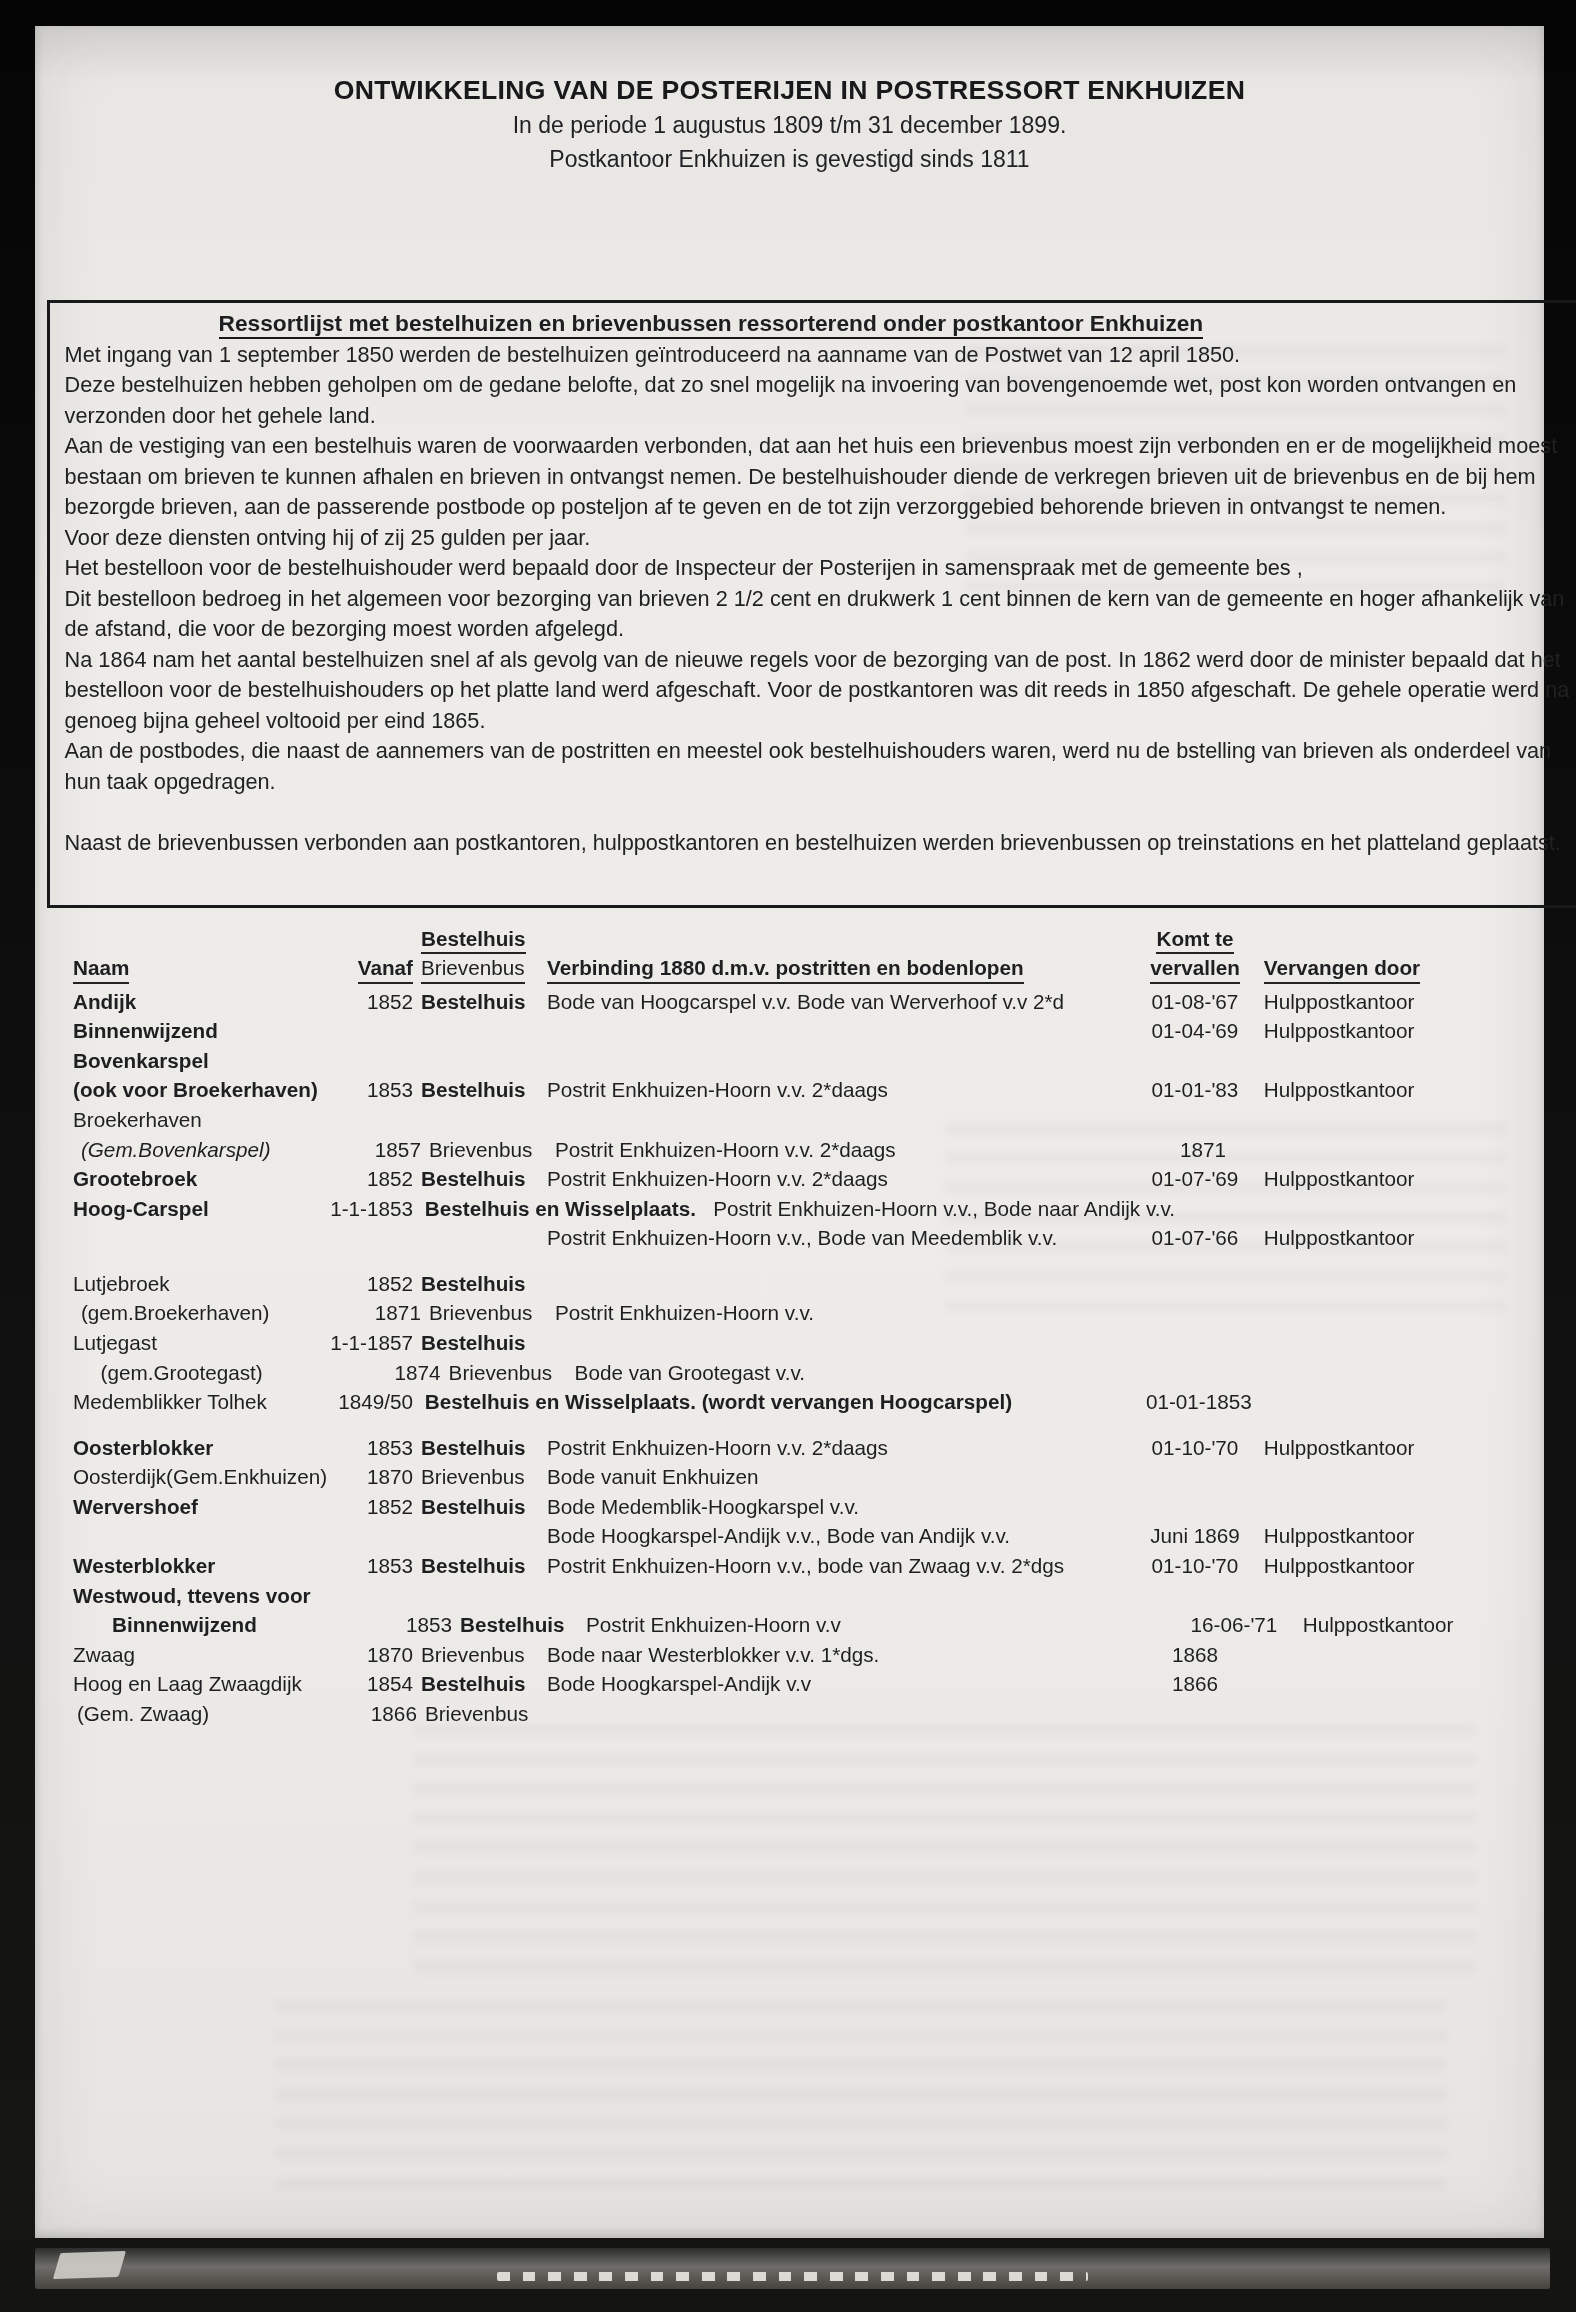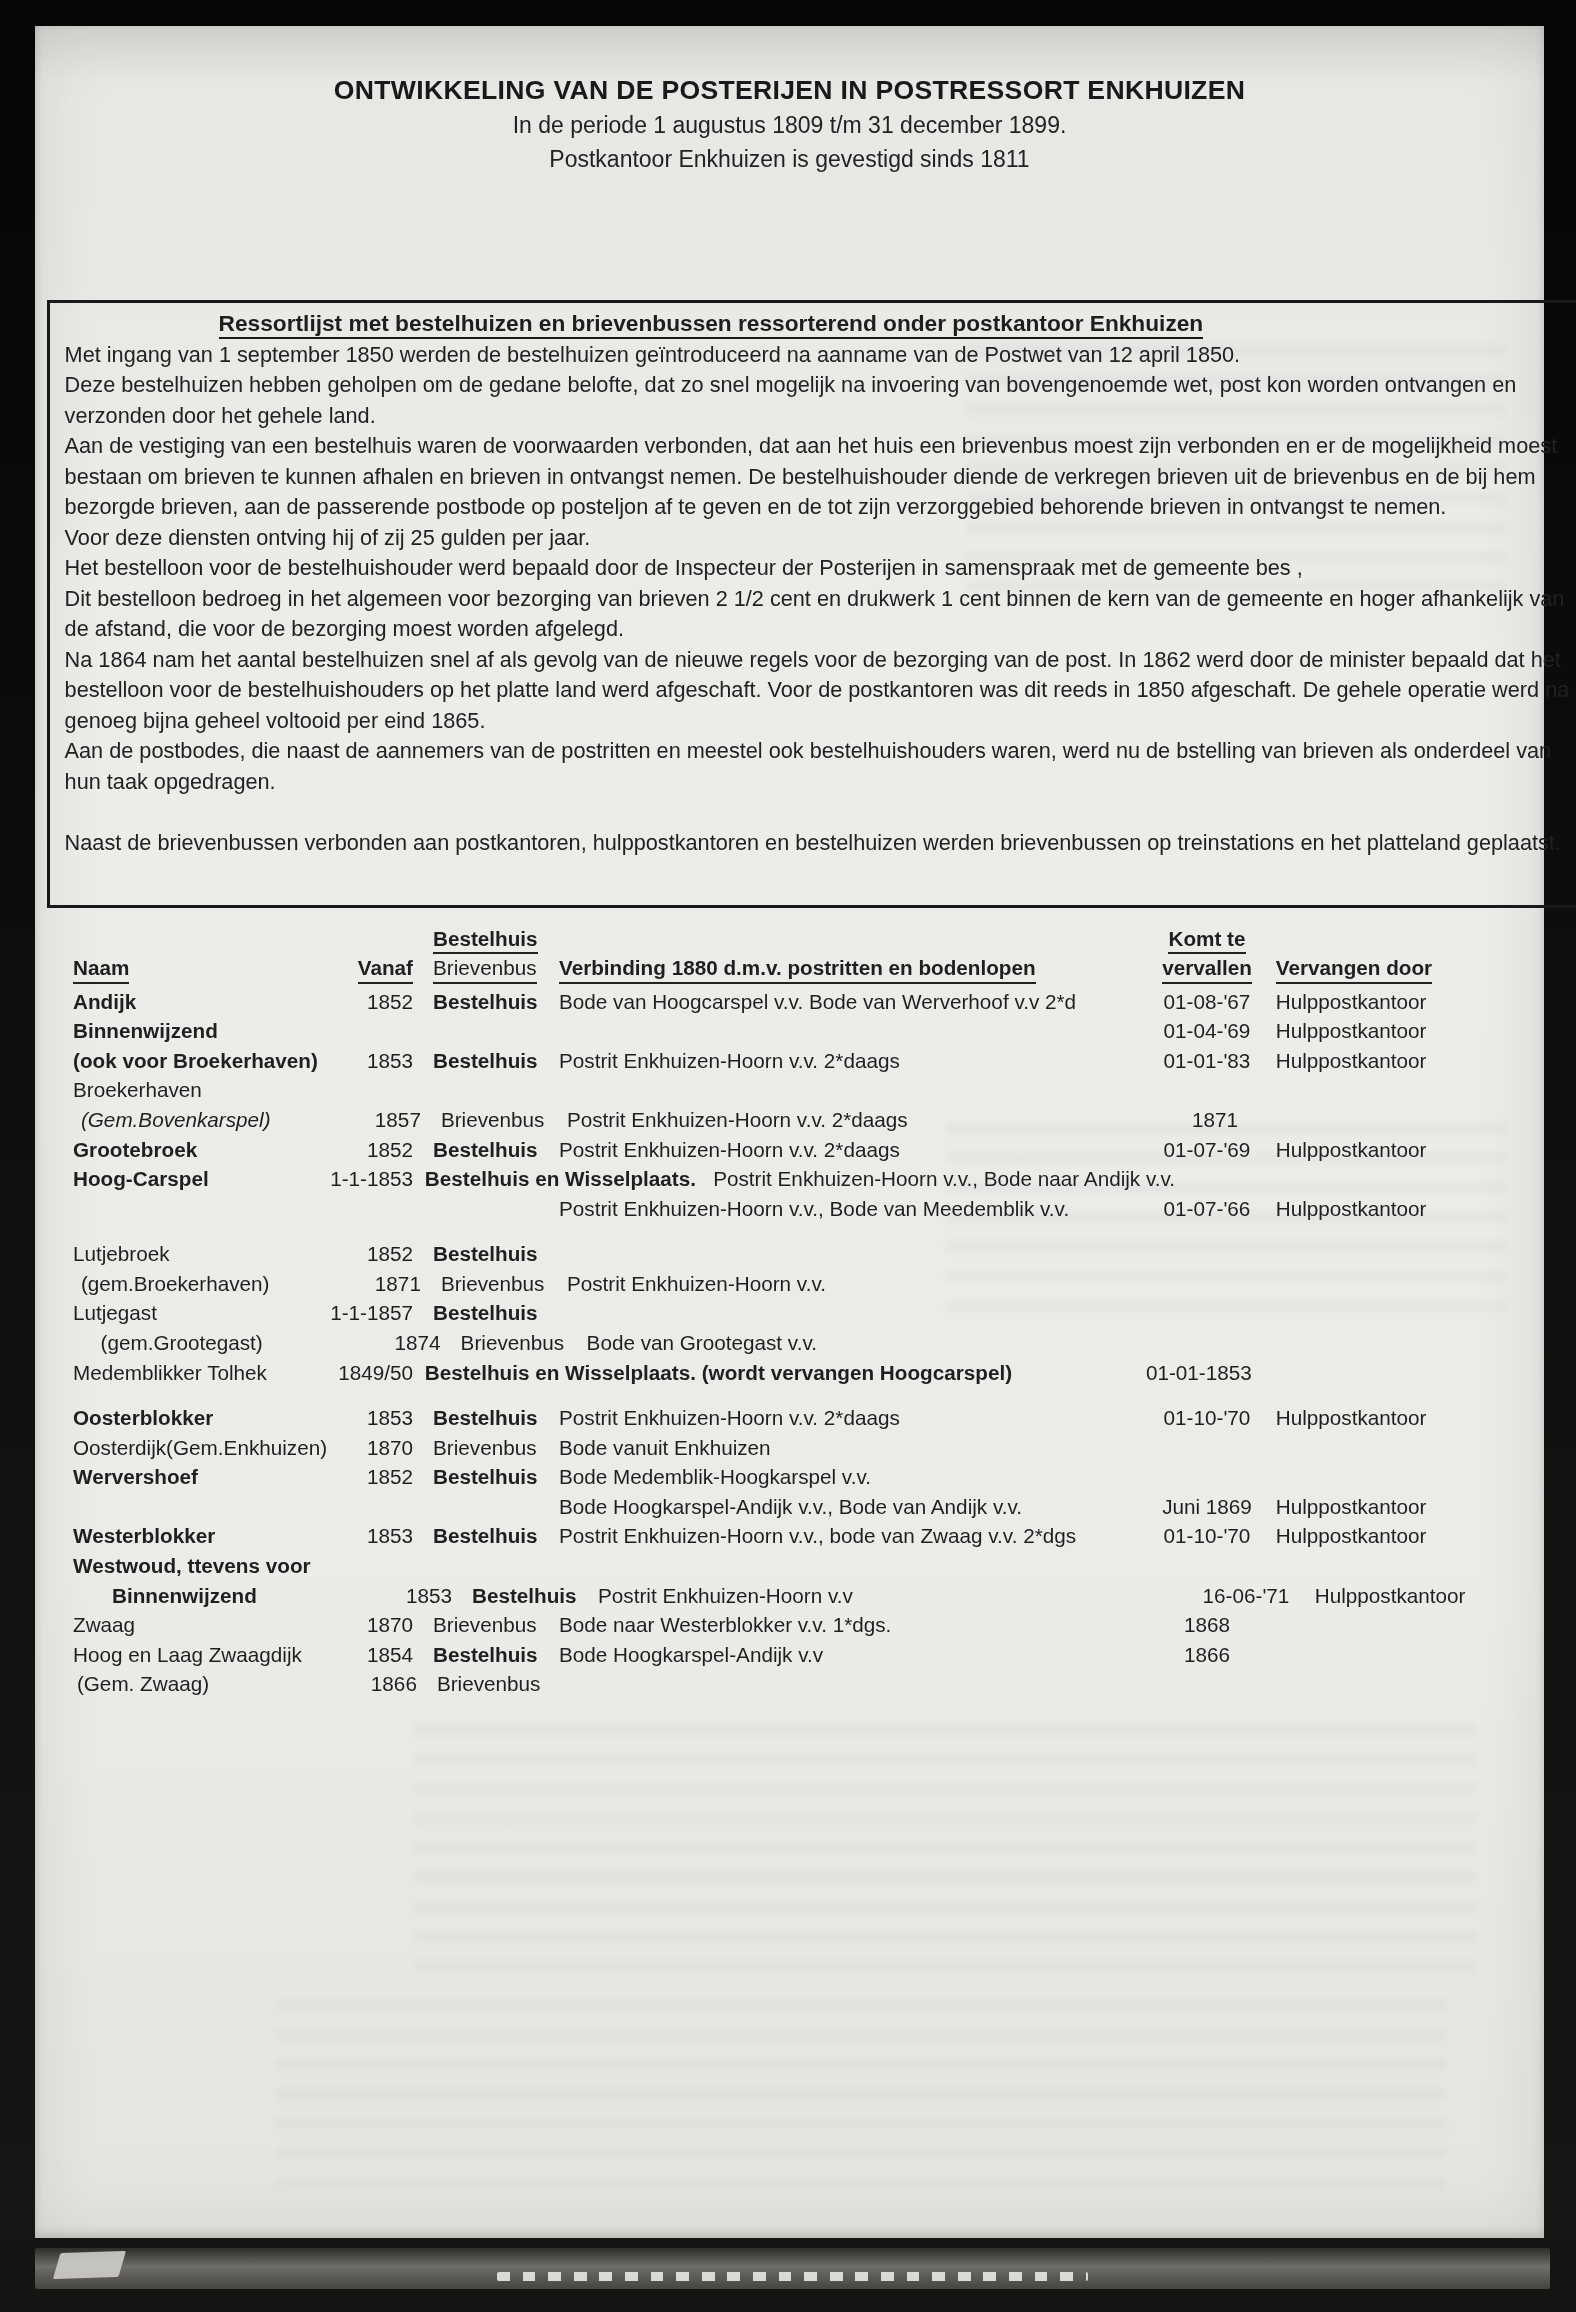--- a/index.html
+++ b/index.html
@@ -38,21 +38,21 @@
   .box-heading span{border-bottom:2px solid #19191b;padding-bottom:1px;}
   .bp{font-size:21.7px;line-height:30.5px;color:#212124;}
   .bp.blank{height:30.5px;}
   
   .ptable{position:absolute;left:38px;top:898px;width:1458px;font-size:20.7px;color:#1f1f22;}
   .thr,.trow{display:flex;flex-wrap:nowrap;height:29.6px;line-height:29.6px;white-space:nowrap;}
   .trow.spacer{height:15.8px;}
   .tc{flex:0 0 auto;overflow:visible;}
   .c-name{width:241px;}
   .c-vanaf{width:99px;text-align:right;}
-  .c-type{width:126px;margin-left:20px;}
+  .c-type{width:126px;margin-left:8px;}
   .c-span{width:717px;margin-left:11.8px;}
   .c-verb{width:591px;}
   .c-verv{width:114px;text-align:center;}
   .c-door{width:209px;padding-left:11.8px;}
   .b{font-weight:bold;}
   .hu{border-bottom:2px solid #222;padding-bottom:1px;display:inline-block;line-height:25.6px;}
   .thead{margin-bottom:3.9px;}
   
   .ghost{
     position:absolute;opacity:.5;filter:blur(3px);pointer-events:none;
@@ -145,20 +145,28 @@
         </div>
         <div class="trow">
           <div class="tc c-name b">Binnenwijzend</div>
           <div class="tc c-vanaf"></div>
           <div class="tc c-type"></div>
           <div class="tc c-verb"></div>
           <div class="tc c-verv">01-04-'69</div>
           <div class="tc c-door">Hulppostkantoor</div>
         </div>
         <div class="trow">
+          <div class="tc c-name b">Bovenkarspel</div>
+          <div class="tc c-vanaf"></div>
+          <div class="tc c-type"></div>
+          <div class="tc c-verb"></div>
+          <div class="tc c-verv"></div>
+          <div class="tc c-door"></div>
+        </div>
+        <div class="trow">
           <div class="tc c-name b">(ook voor Broekerhaven)</div>
           <div class="tc c-vanaf">1853</div>
           <div class="tc c-type b">Bestelhuis</div>
           <div class="tc c-verb">Postrit Enkhuizen-Hoorn v.v. 2*daags</div>
           <div class="tc c-verv">01-01-'83</div>
           <div class="tc c-door">Hulppostkantoor</div>
         </div>
         <div class="trow">
           <div class="tc c-name">Broekerhaven</div>
           <div class="tc c-vanaf"></div>

